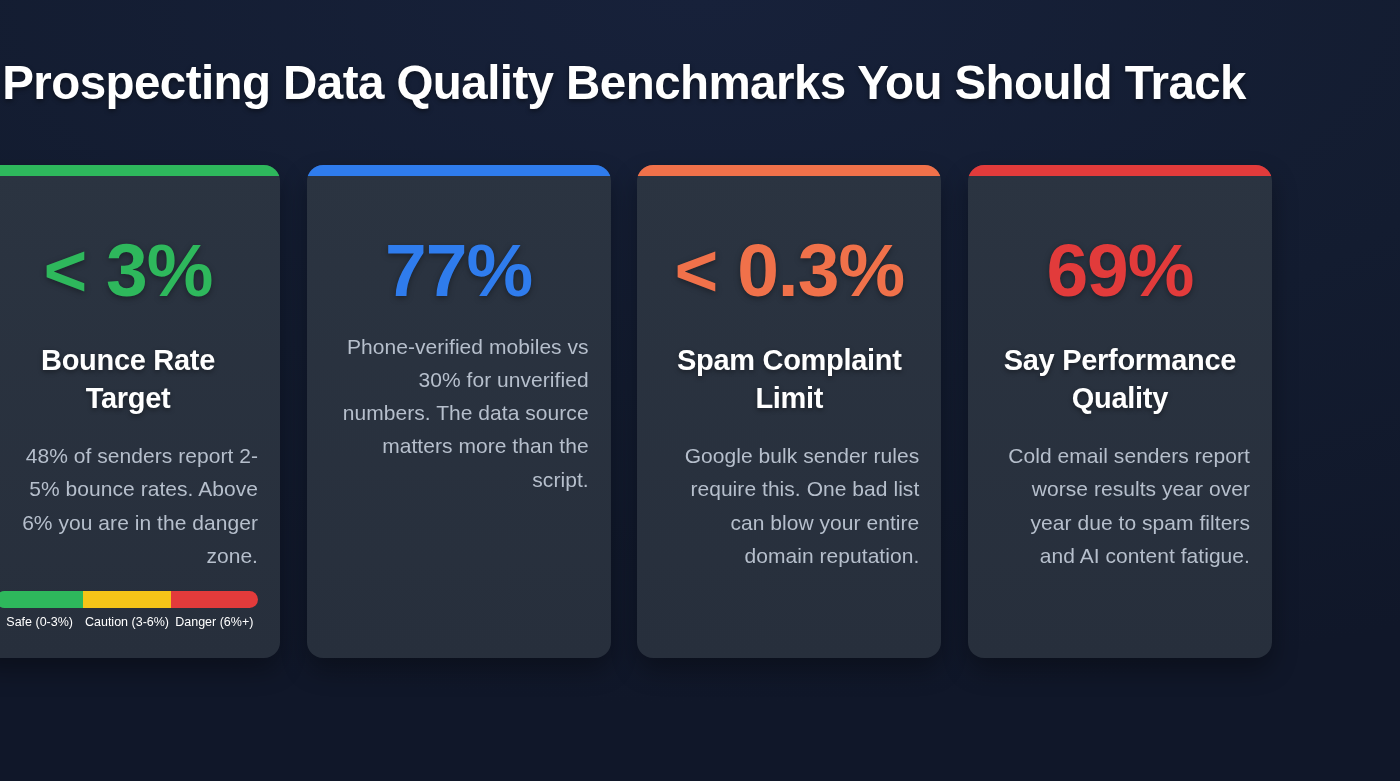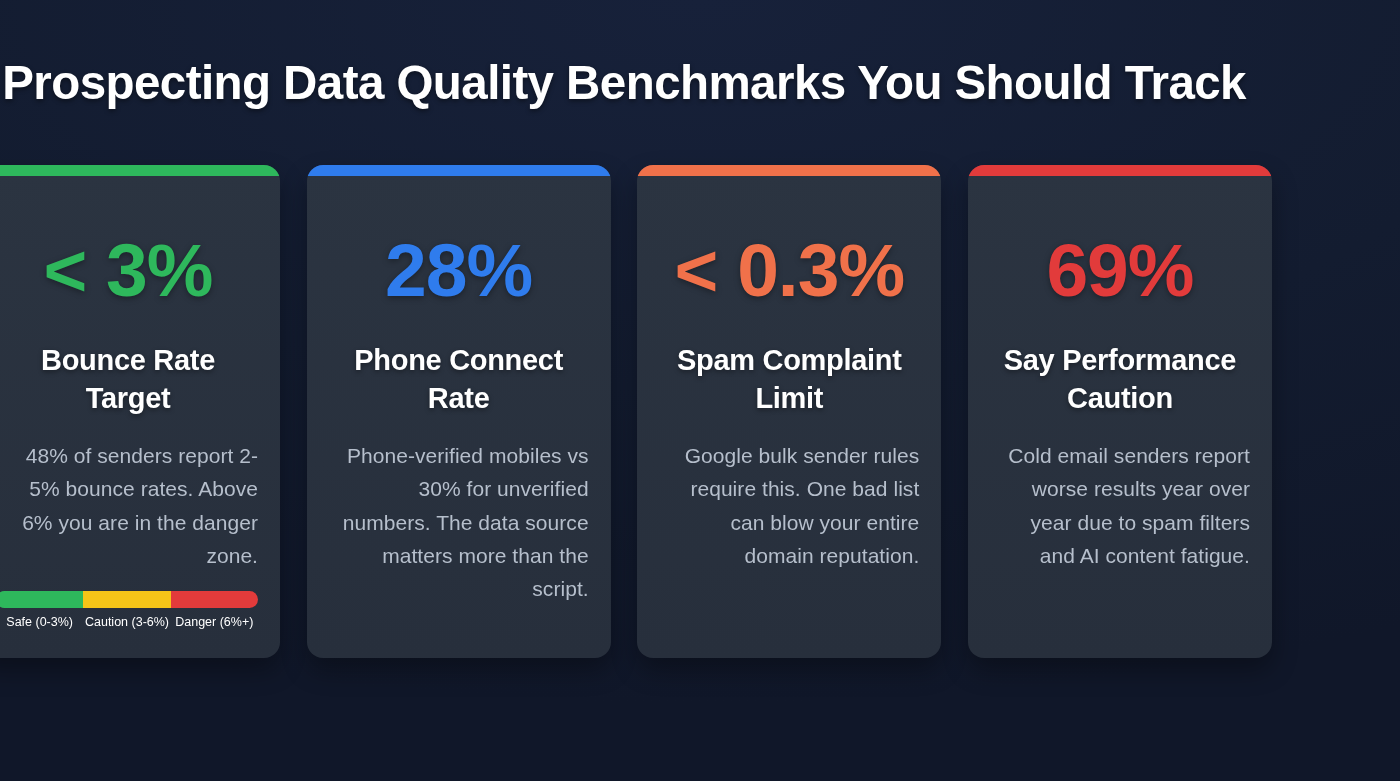--- a/index.html
+++ b/index.html
@@ -165,33 +165,32 @@
         <div class="scale-labels">
           <div class="scale-label" style="flex:1">Safe (0-3%)</div>
           <div class="scale-label" style="flex:1">Caution (3-6%)</div>
           <div class="scale-label" style="flex:1">Danger (6%+)</div>
         </div>
       </div>
     </div>
 
     <div class="stat-card">
       <div class="accent-bar" style="background:#2f7ced"></div>
-      <div class="stat-value" style="color:#2f7ced">28%</div>
-      <div class="stat-label">Phone Connect Rate</div>
+      <div class="stat-value" style="color:#2f7ced">77%</div>
       <div class="stat-desc">Phone-verified mobiles vs 30% for unverified numbers. The data source matters more than the script.</div>
     </div>
 
     <div class="stat-card">
       <div class="accent-bar" style="background:#f0714a"></div>
       <div class="stat-value" style="color:#f0714a">&lt; 0.3%</div>
       <div class="stat-label">Spam Complaint Limit</div>
       <div class="stat-desc">Google bulk sender rules require this. One bad list can blow your entire domain reputation.</div>
     </div>
 
     <div class="stat-card">
       <div class="accent-bar" style="background:#e23b3b"></div>
       <div class="stat-value" style="color:#e23b3b">69%</div>
-      <div class="stat-label">Say Performance Caution</div>
+      <div class="stat-label">Say Performance Quality</div>
       <div class="stat-desc">Cold email senders report worse results year over year due to spam filters and AI content fatigue.</div>
     </div>
 
   </div>
 </div>
 
 </body></html>

